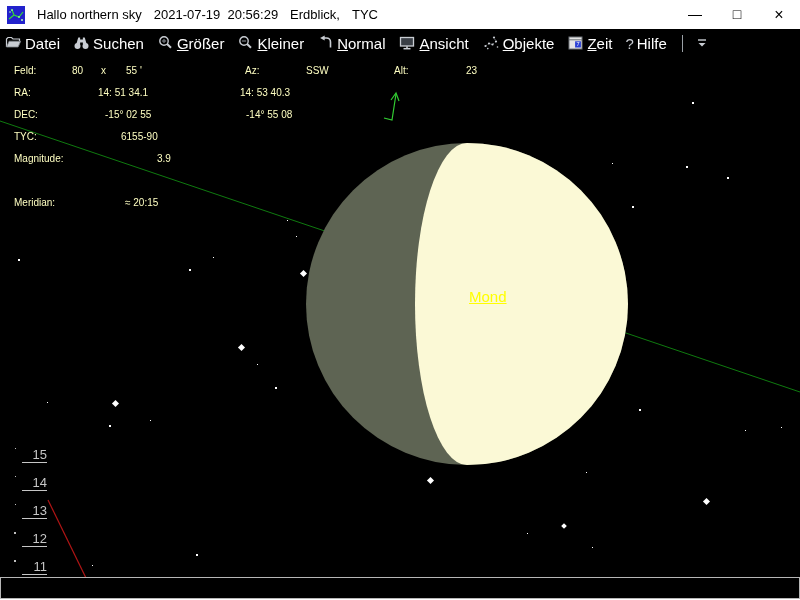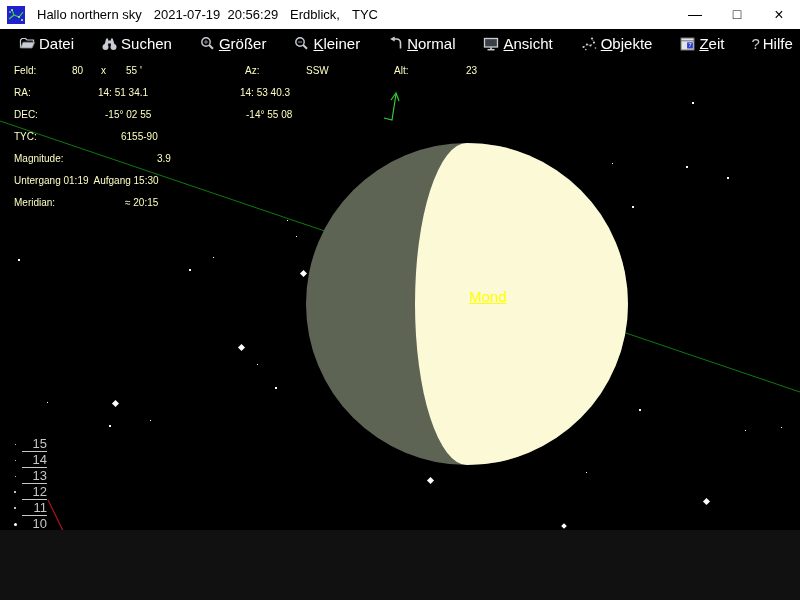--- a/index.html
+++ b/index.html
@@ -1,20 +1,20 @@
 <!DOCTYPE html>
 <html style="--info: #ffffc2; --scale: #c6c6c6; --mond: #ffff00;"><head>
 <meta charset="utf-8">
 <style>
   :root{
     --info:#ffffc2; --scale:#c6c6c6; --mond:#ffff00;
   }
   html,body{margin:0;padding:0;background:#111;}
   #win{
-    position:relative;width:800px;height:530px;overflow:hidden;background:#ffffff;
+    position:relative;width:800px;height:600px;overflow:hidden;background:#ffffff;
     font-family:"Liberation Sans",sans-serif;
   }
   
   .titlebar{
     position:absolute;left:0;top:0;width:800px;height:29px;background:#ffffff;
     display:flex;align-items:center;color:#000;font-size:13px;white-space:pre;
   }
   .appicon{margin-left:7px;display:flex;align-items:center;}
   .tseg{margin-left:12px;}
   .tseg:first-of-type{margin-left:8px;}
@@ -23,42 +23,42 @@
     width:42px;text-align:center;font-size:14px;color:#000;cursor:default;
     display:inline-block;line-height:29px;
   }
   .wbtn.close{font-size:16px;}
   
   .toolbar{
     position:absolute;left:0;top:29px;width:800px;height:28px;background:#000;
     display:flex;align-items:center;color:#fff;font-size:15px;padding-left:5px;box-sizing:border-box;
   }
   .tb-items{display:flex;align-items:center;}
-  .tb-item{display:flex;align-items:flex-end;margin-right:13px;cursor:default;margin-left:14px;}
+  .tb-item{display:flex;align-items:center;margin-right:13px;cursor:default;}
   .ticon{display:flex;align-items:center;margin-right:3px;color:#c9cdd3;font-size:15px;}
   .tb-sep{width:1px;height:17px;background:#9aa0a6;margin:0 9px 0 2px;}
   .tb-overflow{display:flex;align-items:center;width:24px;justify-content:center;}
   u{text-decoration:underline;}
   
   .sky{position:absolute;left:0;top:57px;width:800px;height:520px;background:#000;overflow:hidden;}
   .skysvg{position:absolute;left:0;top:0;z-index:1;}
   .layer{position:absolute;left:0;top:0;width:100%;height:100%;z-index:2;}
   .info-text{
     position:absolute;color:var(--info);font-size:10px;white-space:pre;z-index:3;line-height:17px;
   }
   .datetime{right:13px;}
   .mond-label{
     position:absolute;left:469px;top:231px;color:var(--mond);font-size:15px;
     text-decoration:underline;z-index:4;cursor:default;
   }
   .star{position:absolute;background:#fff;z-index:2;}
   .star.big{transform:rotate(45deg);}
   
   .mag-scale{position:absolute;left:8px;top:379px;z-index:3;}
-  .mag-row{display:flex;align-items:center;height:16px;}
+  .mag-row{display:flex;align-items:flex-start;height:16px;margin-top:12px;}
   .mag-dot{display:inline-block;background:#fff;border-radius:50%;margin-right:0;}
   .mag-dot-box{width:14px;display:flex;justify-content:center;align-items:center;}
   .mag-num{
     display:inline-block;width:25px;text-align:right;color:var(--scale);
     font-size:13px;border-bottom:1px solid var(--scale);line-height:14px;
   }
   
   .statusbar{
     position:absolute;left:0;top:577px;width:800px;height:22px;background:#000;
     border:1px solid #b6b6b6;box-sizing:border-box;
@@ -260,21 +260,20 @@
     <span class="info-text" style="left:14px;top:49px">DEC:</span>
     <span class="info-text" style="left:105px;top:49px">-15° 02 55</span>
     <span class="info-text" style="left:246px;top:49px">-14° 55 08</span>
 
     <span class="info-text" style="left:14px;top:71px">TYC:</span>
     <span class="info-text" style="left:121px;top:71px">6155-90</span>
 
     <span class="info-text" style="left:14px;top:93px">Magnitude:</span>
     <span class="info-text" style="left:157px;top:93px">3.9</span>
 
-    <span class="info-text" style="left:14px;top:115px">Untergang 01:19  Aufgang 15:30</span>
 
     <span class="info-text" style="left:14px;top:137px">Meridian:</span>
     <span class="info-text" style="left:125px;top:137px">≈ 20:15</span>
 
     <div class="mond-label">Mond</div>
 
     <div class="mag-scale">
         <div class="mag-row">
           <span class="mag-dot-box">
             <span class="mag-dot" style="width: 1px; height: 1px;"></span>

